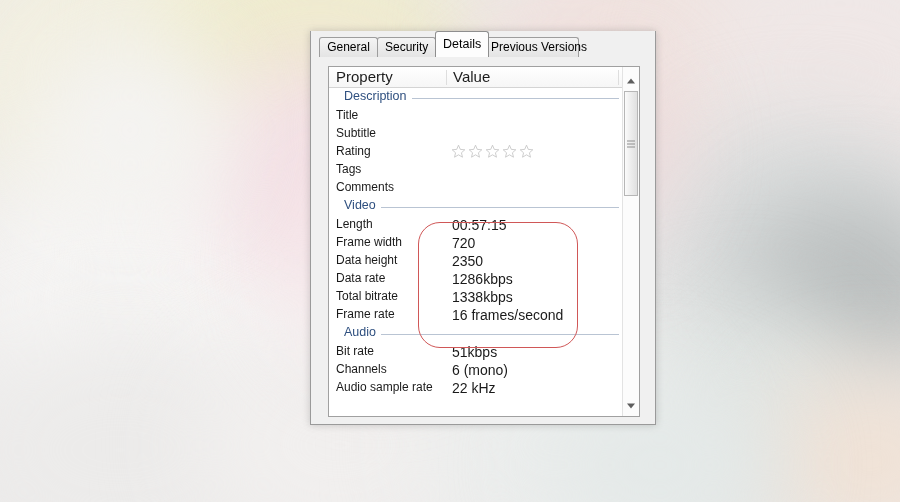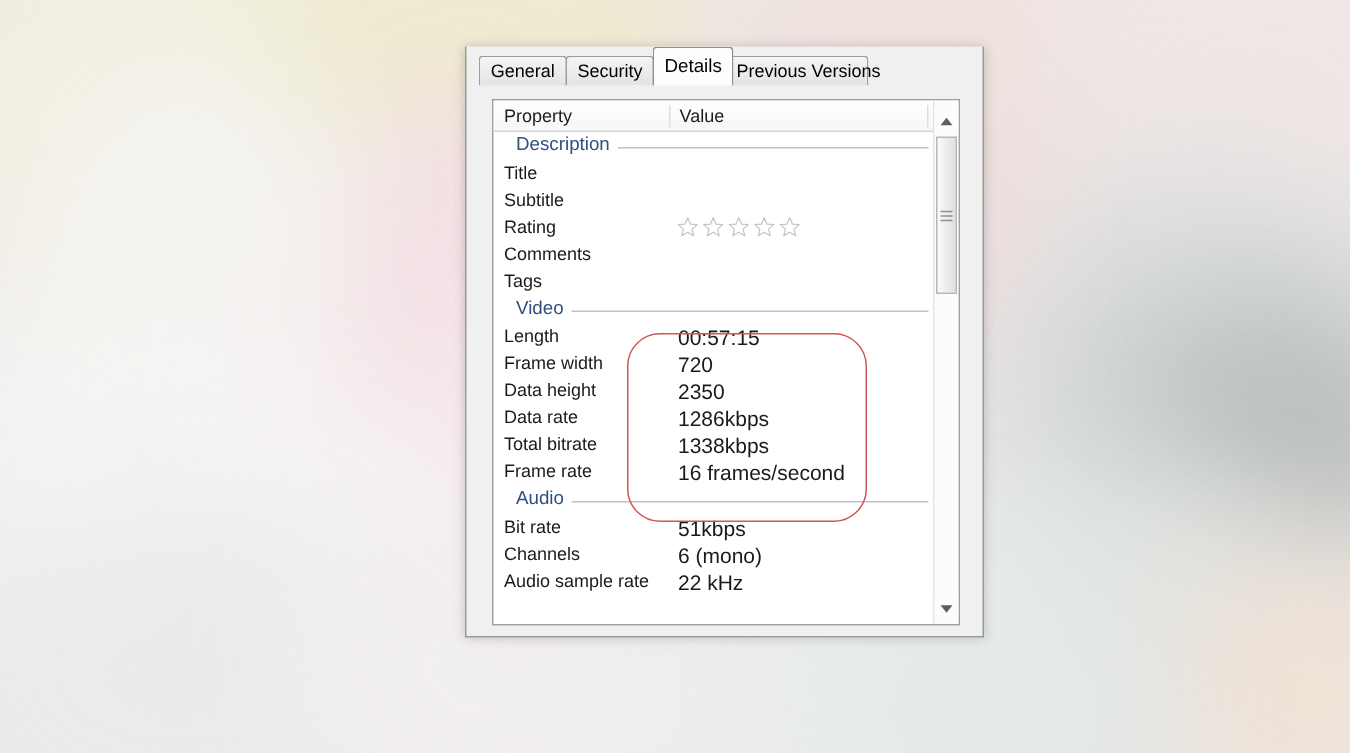--- a/index.html
+++ b/index.html
@@ -117,21 +117,21 @@
     height: 21px;
     background: linear-gradient(to bottom, #ffffff 0%, #f6f6f6 100%);
     border-bottom: 1px solid #d4d4d4;
     box-sizing: border-box;
   }
   .col-head {
     position: absolute;
     top: 0;
     height: 20px;
     line-height: 20px;
-    font-size: 12px;
+    font-size: 15px;
     color: #1c1c1c;
     padding-left: 7px;
     box-sizing: border-box;
     cursor: default;
   }
   .col-sep {
     position: absolute;
     top: 3px;
     width: 1px;
     height: 15px;
@@ -348,25 +348,25 @@
               </svg>
             </span>
             <span>
               <svg width="15" height="15" viewBox="0 0 20 20">
                 <path d="M10 1.6 L12.4 7.2 L18.4 7.7 L13.9 11.7 L15.3 17.6 L10 14.4 L4.7 17.6 L6.1 11.7 L1.6 7.7 L7.6 7.2 Z" fill="none" stroke="#c4c4c4" stroke-width="1.1" stroke-linejoin="round"></path>
               </svg>
             </span>
           </div>
         </div>
         <div class="prop-row">
+          <div class="prop-name">Tags</div>
+          <div class="prop-value"></div>
+        </div>
+        <div class="prop-row">
           <div class="prop-name">Comments</div>
-          <div class="prop-value"></div>
-        </div>
-        <div class="prop-row">
-          <div class="prop-name">Tags</div>
           <div class="prop-value"></div>
         </div>
         <div class="section">
           <div class="sec-rule"></div>
           <div class="sec-label">Video</div>
         </div>
         <div class="prop-row">
           <div class="prop-name">Length</div>
           <div class="prop-value">00:57:15</div>
         </div>

